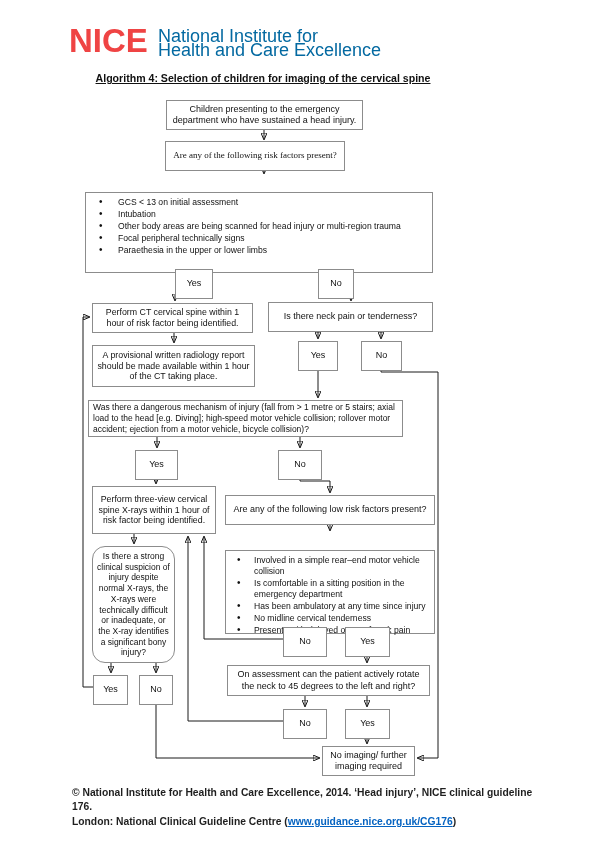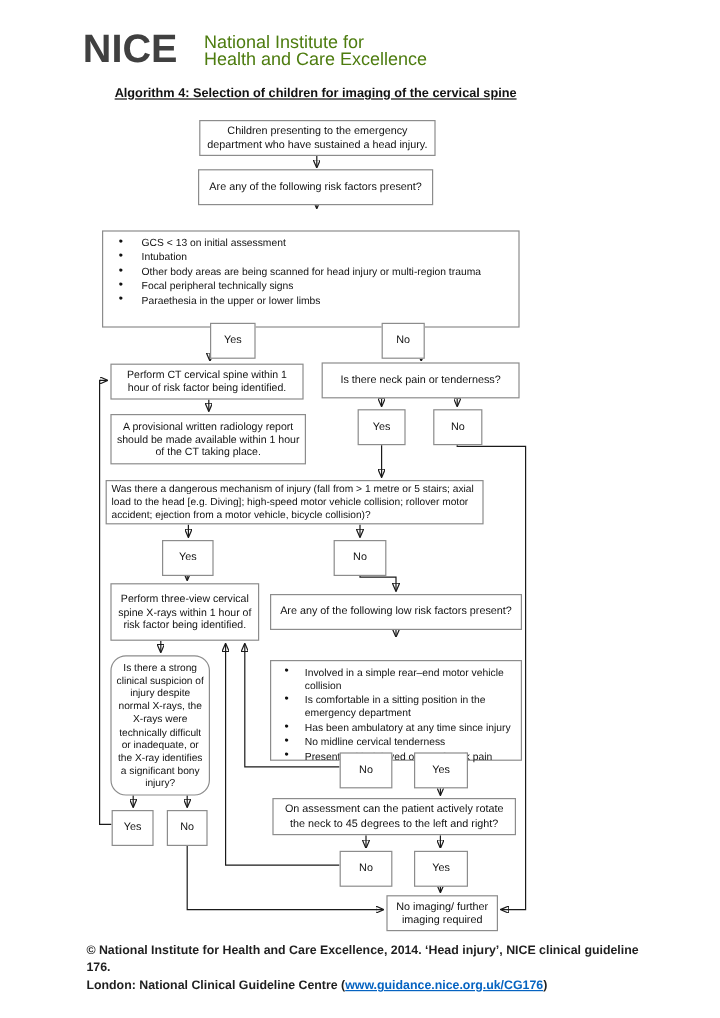--- a/index.html
+++ b/index.html
@@ -1,20 +1,20 @@
 <!DOCTYPE html>
 <html><head>
 <meta charset="utf-8">
 <style>
   html,body{margin:0;padding:0;background:#fff;}
   body{width:600px;height:848px;position:relative;font-family:"Liberation Sans",sans-serif;color:#1a1a1a;}
   .abs{position:absolute;}
   
-  .nice-logo{left:69px;top:24px;font-size:33px;font-weight:700;color:#404040;letter-spacing:0px;line-height:1;}
-  .logo-sub{left:158px;top:29px;font-size:15px;line-height:14px;color:#4d7c0f;margin-left:12px;}
+  .nice-logo{left:69px;top:24px;font-size:33px;font-weight:700;color:#ef4444;letter-spacing:0px;line-height:1;}
+  .logo-sub{left:158px;top:29px;font-size:18px;line-height:14px;color:#0369a1;}
   
   .algo-title{left:60px;top:72px;width:406px;text-align:center;font-size:10.6px;font-weight:700;text-decoration:underline;color:#111;}
   
   .box{position:absolute;border:1px solid #8c8c8c;background:#fff;box-sizing:border-box;
        display:flex;align-items:center;justify-content:center;text-align:center;
        font-size:8.8px;line-height:1.24;padding:14px 4px;color:#111;}
   .box.small{font-size:9px;}
   .box.leftalign{justify-content:flex-start;text-align:left;}
   .box.list{display:block;text-align:left;padding:4px 4px 2px 0;margin-top:17px;}
   .bullet-item{position:relative;padding-left:32px;margin:0 0 1px 0;font-size:8.6px;line-height:1.28;}
@@ -70,21 +70,21 @@
   <path d="M305 696 V706" marker-end="url(#ah)"></path>
   <path d="M367 696 V706" marker-end="url(#ah)"></path>
   <path d="M283 721 H188 V537" marker-end="url(#ah)"></path>
   <path d="M367 733 V743" marker-end="url(#ah)"></path>
   <path d="M93 687 H83 V317 H89" marker-end="url(#ah)"></path>
   <path d="M156 699 V758 H319" marker-end="url(#ah)"></path>
   <path d="M381 365 V372 H438 V758 H418" marker-end="url(#ah)"></path>
 </svg>
 
 <div class="box small" style="left:166px;top:100px;width:197px;height:28px;">Children presenting to the emergency department who have sustained a head injury.</div>
-<div class="box small" style="left:165px;top:141px;width:196px;height:18px;">Are any of the following risk factors present?</div>
+<div class="box small" style="left:165px;top:141px;width:180px;height:18px;font-family:Liberation Serif, serif;">Are any of the following risk factors present?</div>
 
 <div class="box list" style="left:85px;top:175px;width:348px;height:81px;">
   <div class="bullet-item">GCS &lt; 13 on initial assessment</div>
   <div class="bullet-item">Intubation</div>
   <div class="bullet-item">Other body areas are being scanned for head injury or multi-region trauma</div>
   <div class="bullet-item">Focal peripheral technically signs</div>
   <div class="bullet-item">Paraethesia in the upper or lower limbs</div>
 </div>
 
 <div class="box small" style="left:175px;top:269px;width:38px;height:19px;">Yes</div>

